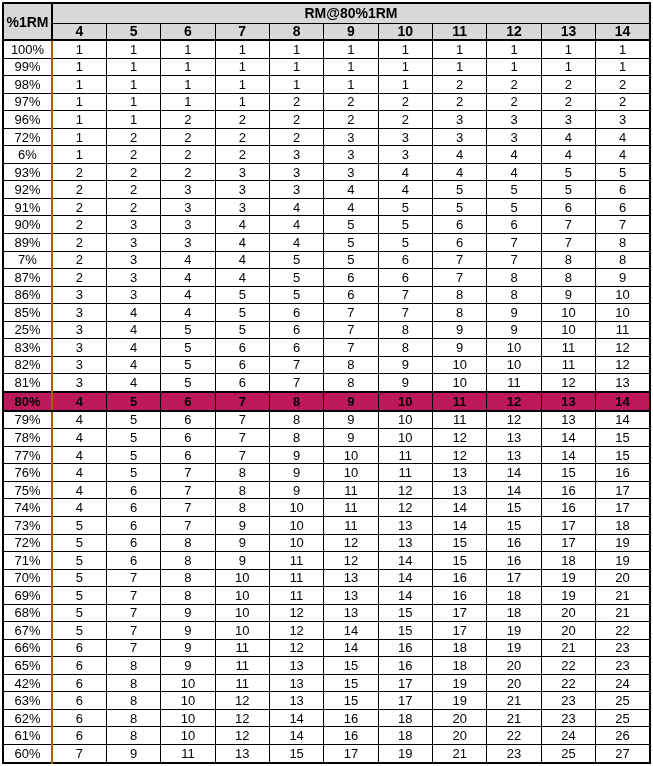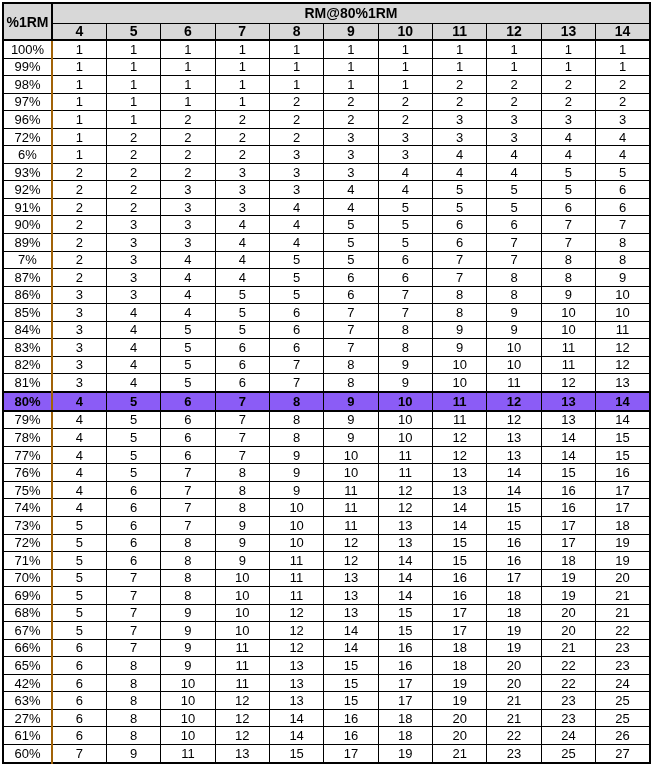--- a/index.html
+++ b/index.html
@@ -33,21 +33,21 @@
     background: #d8d8d8;
     font-weight: bold;
     font-size: 14px;
   }
   thead tr.span-row { height: 20px; }
   thead tr.cols-row { height: 17px; }
   thead { border-bottom: 2px solid #000000; }
   th.corner { border-right: 2px solid #000000; }
   td.pct { border-right: 2px solid #a16207; }
   tr.highlight td {
-    background: #8b5cf6;
+    background: #be185d;
     font-weight: bold;
     border-top: 2px solid #000000;
     border-bottom: 2px solid #000000;
   }
 </style>
 </head>
 <body>
 
 <table>
   <colgroup>
@@ -291,21 +291,21 @@
         <td>5</td>
         <td>6</td>
         <td>7</td>
         <td>7</td>
         <td>8</td>
         <td>9</td>
         <td>10</td>
         <td>10</td>
       </tr>
       <tr>
-        <td class="pct">84%</td>
+        <td class="pct">25%</td>
         <td>3</td>
         <td>4</td>
         <td>5</td>
         <td>5</td>
         <td>6</td>
         <td>7</td>
         <td>8</td>
         <td>9</td>
         <td>9</td>
         <td>10</td>
@@ -599,21 +599,21 @@
         <td>12</td>
         <td>13</td>
         <td>15</td>
         <td>17</td>
         <td>19</td>
         <td>21</td>
         <td>23</td>
         <td>25</td>
       </tr>
       <tr>
-        <td class="pct">27%</td>
+        <td class="pct">62%</td>
         <td>6</td>
         <td>8</td>
         <td>10</td>
         <td>12</td>
         <td>14</td>
         <td>16</td>
         <td>18</td>
         <td>20</td>
         <td>21</td>
         <td>23</td>

